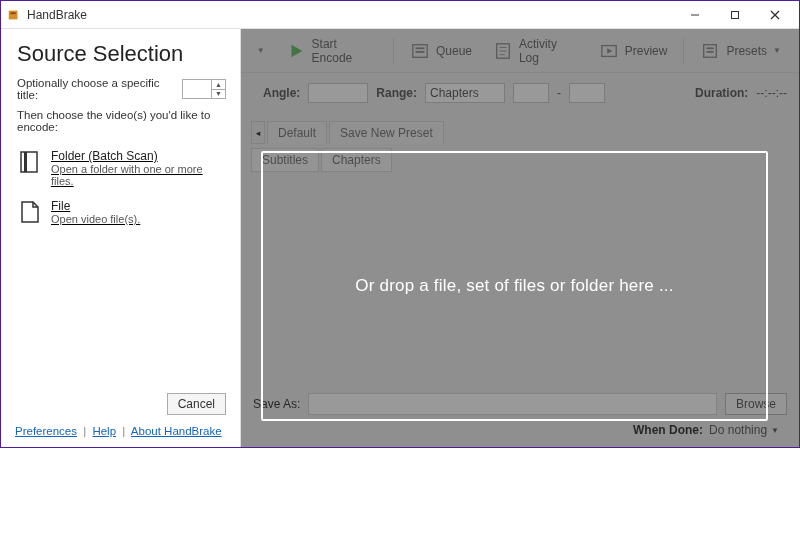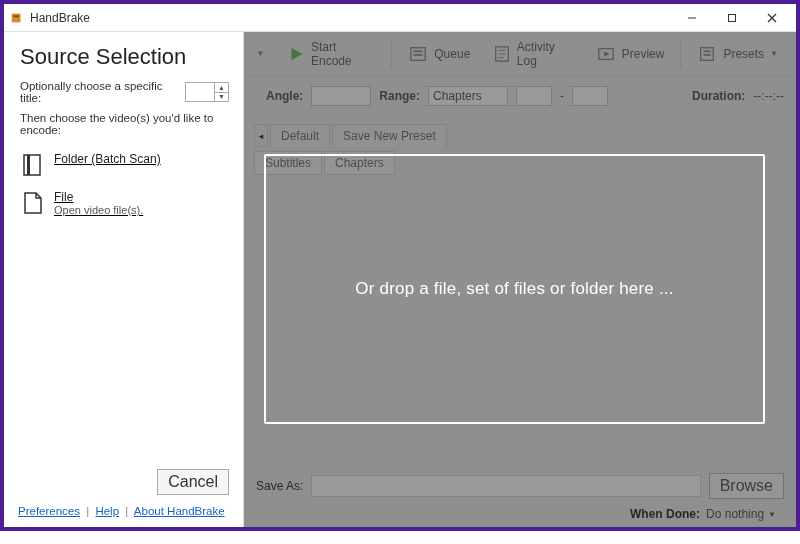--- a/index.html
+++ b/index.html
@@ -1,17 +1,17 @@
 <!DOCTYPE html>
 <html><head>
 <meta charset="utf-8">
 <style>
   * { box-sizing: border-box; }
   html, body { margin:0; padding:0; font-family: "Segoe UI", Arial, sans-serif; }
-  .window { width:800px; height:531px; border:4px solid #4c1d95; position:relative; overflow:hidden; background:#f0f0f0;}
+  .window { width:800px; height:448px; border:1px solid #4c1d95; position:relative; overflow:hidden; background:#f0f0f0;}
   
   .titlebar { height:28px; display:flex; align-items:center; justify-content:space-between; background:#fff; border-bottom:1px solid #e0e0e0; padding:0 4px 0 6px;}
   .titlebar-left { display:flex; align-items:center; gap:6px; font-size:12px; color:#333;}
   .tb-icon { width:14px; height:14px; display:inline-block; }
   .titlebar-controls { display:flex; }
   .tb-btn { width:40px; height:28px; display:flex; align-items:center; justify-content:center; font-size:11px; color:#333; }
   .tb-btn svg { width:10px; height:10px; }
   
   .app-bg { position:absolute; top:28px; left:0; right:0; bottom:0; background:#e9e9e9; }
   .toolbar { height:44px; display:flex; align-items:center; gap:6px; padding:0 10px; border-bottom:1px solid #d8d8d8;}
@@ -23,21 +23,21 @@
   .row2 b { font-weight:600;}
   .row2 .combo { border:1px solid #bdbdbd; background:#fff; height:20px; min-width:60px; padding:0 4px; font-size:12px; display:inline-flex; align-items:center;}
   .row2 .spacer { flex:1; }
   .tabstrip { display:flex; gap:2px; padding:0 10px; font-size:12px; margin-top:8px;}
   .tabstrip .tab { padding:4px 10px; border:1px solid #ccc; border-bottom:none; background:#eee; color:#555;}
   .tabstrip2 { display:flex; gap:2px; padding:0 10px; font-size:12px; margin-top:4px;}
   .tabstrip2 .tab2 { padding:4px 10px; border:1px solid #ccc; background:#f4f4f4; color:#555;}
   .footerbar { position:absolute; bottom:0; left:0; right:0; height:60px; }
   .saveas-row { display:flex; align-items:center; padding:6px 12px; font-size:12px; gap:8px;}
   .saveas-row input.path { flex:1; height:22px; border:1px solid #ccc; background:#fff; padding:0 4px;}
-  .btn { border:1px solid #aaa; background:#f5f5f5; padding:3px 10px; font-size:16px; color:#333;}
+  .btn { border:1px solid #aaa; background:#f5f5f5; padding:3px 10px; font-size:12px; color:#333;}
   .whendone-row { display:flex; justify-content:flex-end; align-items:center; padding:2px 20px 6px; font-size:12px; gap:6px;}
   .whendone-row b { font-weight:600;}
   .dd { display:inline-flex; align-items:center; gap:4px; color:#333;}
   .dd .tri { font-size:8px;}
   
   .dim { position:absolute; top:28px; left:0; right:0; bottom:0; background:rgba(70,70,70,0.55);}
   
   .panel { position:absolute; top:28px; left:0; width:240px; bottom:0; background:#fff; border-right:1px solid #ddd; z-index:5; display:flex; flex-direction:column;}
   .panel-inner { padding:12px 14px 8px 16px; flex:0 0 auto;}
   .panel h1 { font-size:22px; font-weight:400; margin:0 0 10px 0; color:#222;}
@@ -239,20 +239,21 @@
 
       <div class="src-option">
         <div class="src-icon">
           <svg viewBox="0 0 20 24">
               <rect x="1" y="2" width="16" height="20" fill="#fff" stroke="#333" stroke-width="1.5"></rect>
               <rect x="4" y="2" width="3" height="20" fill="#333"></rect>
             </svg>
         </div>
         <div class="src-texts">
           <div class="t1">Folder (Batch Scan)</div>
+          <div class="t2">Open a folder with one or more files.</div>
         </div>
       </div>
 
       <div class="src-option">
         <div class="src-icon">
           <svg viewBox="0 0 20 24">
               <path d="M2 2 h11 l5 5 v15 h-16 z" fill="#fff" stroke="#333" stroke-width="1.5"></path>
               <path d="M13 2 v5 h5" fill="none" stroke="#333" stroke-width="1.5"></path>
             </svg>
         </div>

